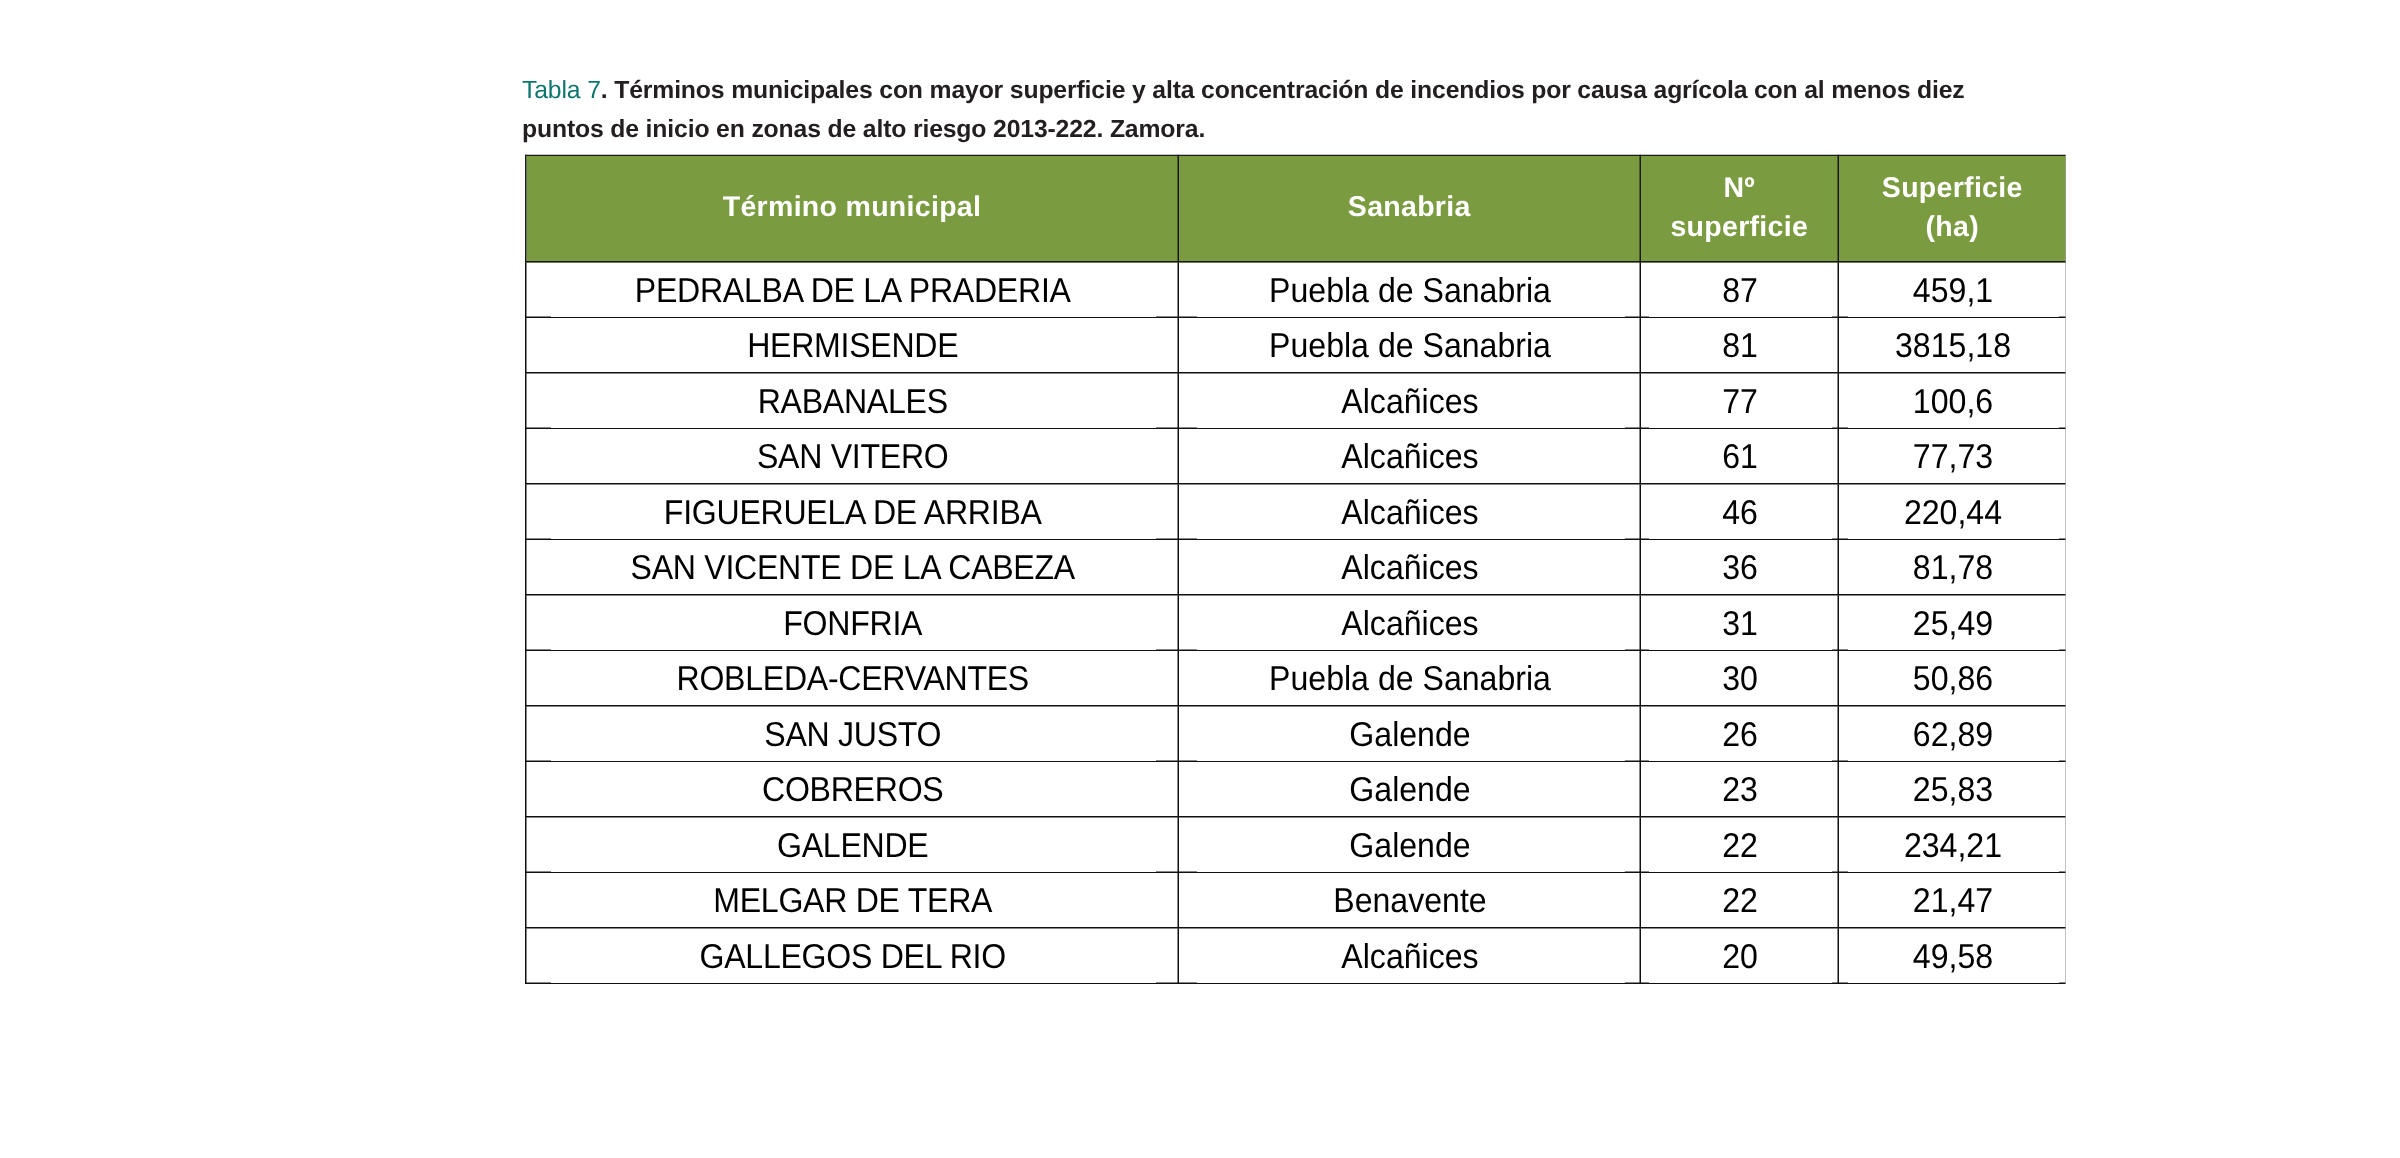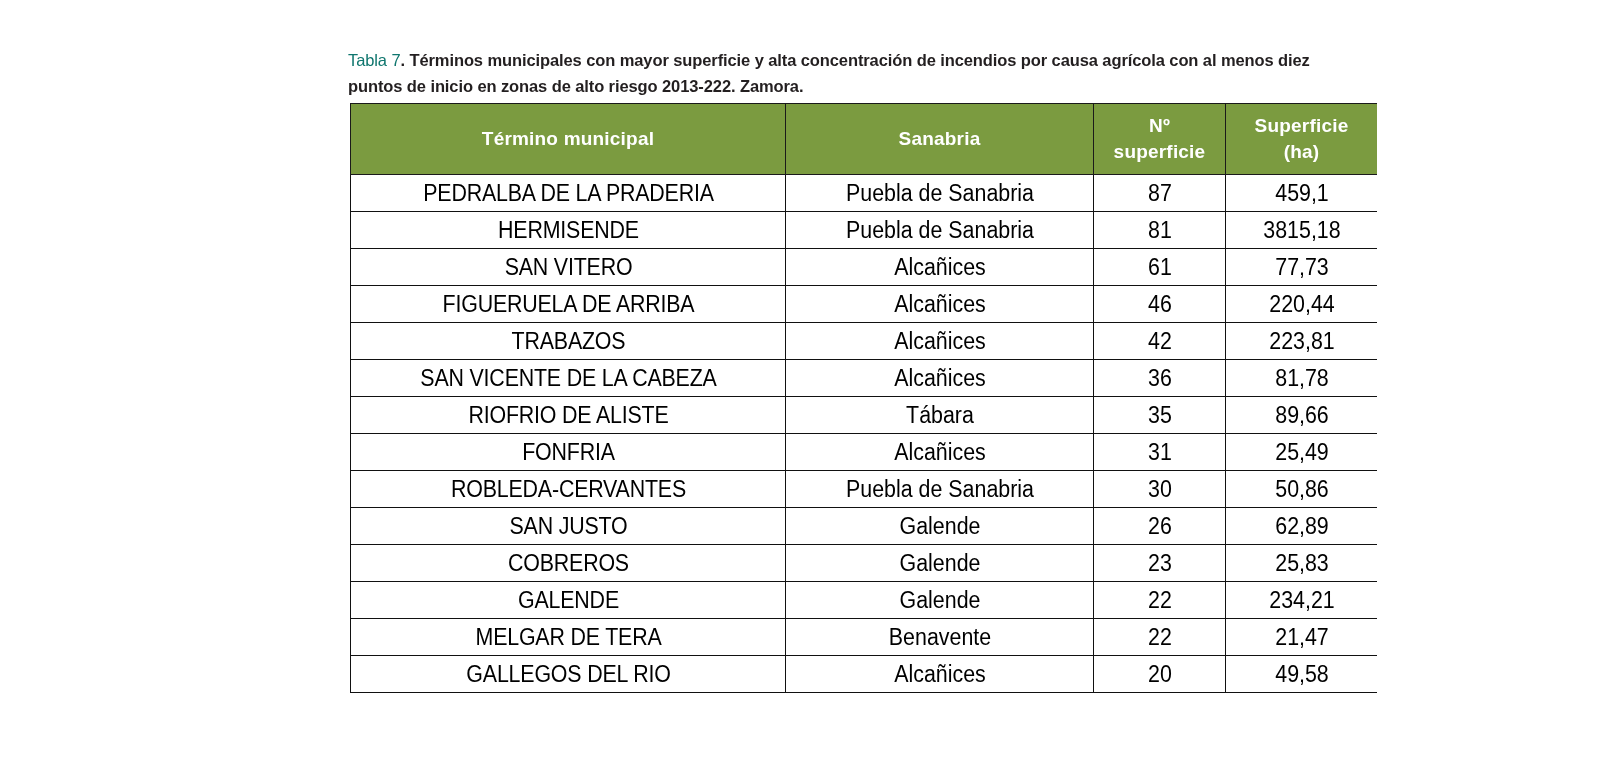--- a/index.html
+++ b/index.html
@@ -137,48 +137,42 @@
             <td>87</td>
             <td>459,1</td>
           </tr>
           <tr>
             <td class="term">HERMISENDE</td>
             <td>Puebla de Sanabria</td>
             <td>81</td>
             <td>3815,18</td>
           </tr>
           <tr>
+            <td class="term">RABANALES</td>
+            <td>Alcañices</td>
+            <td>77</td>
+            <td>100,6</td>
+          </tr>
+          <tr>
             <td class="term">SAN VITERO</td>
             <td>Alcañices</td>
             <td>61</td>
             <td>77,73</td>
           </tr>
           <tr>
             <td class="term">FIGUERUELA DE ARRIBA</td>
             <td>Alcañices</td>
             <td>46</td>
             <td>220,44</td>
           </tr>
           <tr>
-            <td class="term">TRABAZOS</td>
-            <td>Alcañices</td>
-            <td>42</td>
-            <td>223,81</td>
-          </tr>
-          <tr>
             <td class="term">SAN VICENTE DE LA CABEZA</td>
             <td>Alcañices</td>
             <td>36</td>
             <td>81,78</td>
-          </tr>
-          <tr>
-            <td class="term">RIOFRIO DE ALISTE</td>
-            <td>Tábara</td>
-            <td>35</td>
-            <td>89,66</td>
           </tr>
           <tr>
             <td class="term">FONFRIA</td>
             <td>Alcañices</td>
             <td>31</td>
             <td>25,49</td>
           </tr>
           <tr>
             <td class="term">ROBLEDA-CERVANTES</td>
             <td>Puebla de Sanabria</td>

